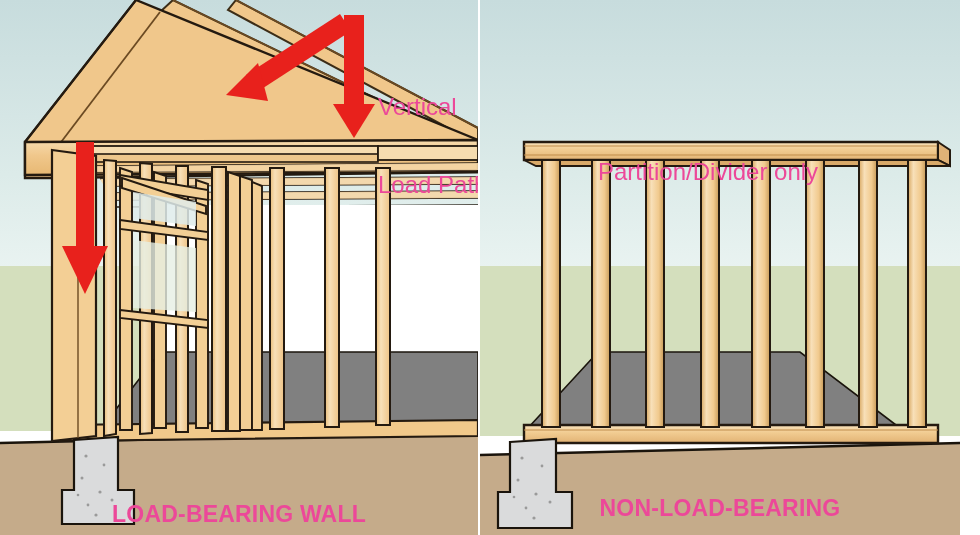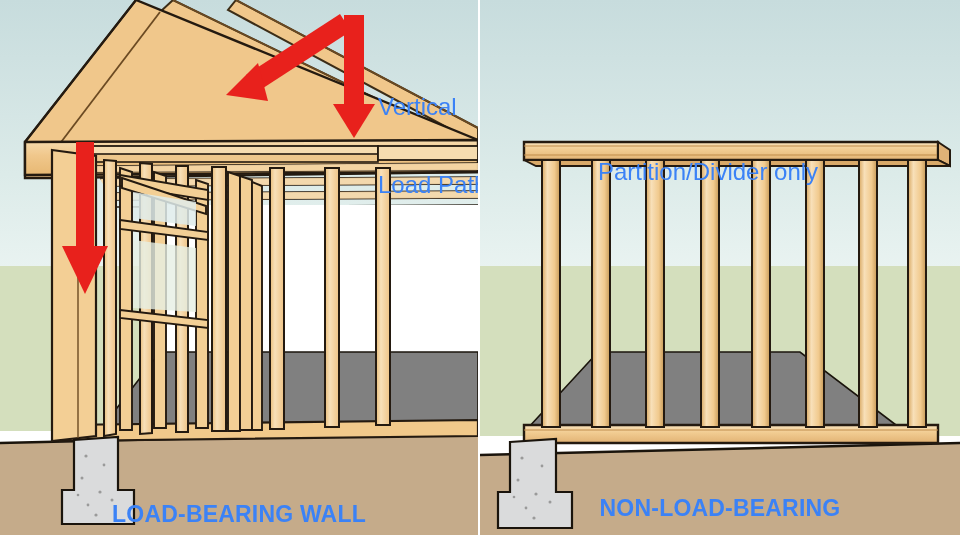--- a/index.html
+++ b/index.html
@@ -23,21 +23,21 @@
     overflow: hidden;
   }
   #panel-left  { left: 0px;   width: 478px; }
   #panel-right { left: 480px; width: 480px; }
 
   .panel-svg { display:block; width:100%; height:100%; }
 
   .label {
     position: absolute;
     font-family: "Liberation Sans", sans-serif;
-    color: #3b82f6;
+    color: #ec4899;
     white-space: pre;
     line-height: 1.08;
   }
   .callout {
     font-size: 24px;
     font-weight: 400;
   }
   .wall-title {
     font-size: 23px;
     font-weight: bold;

